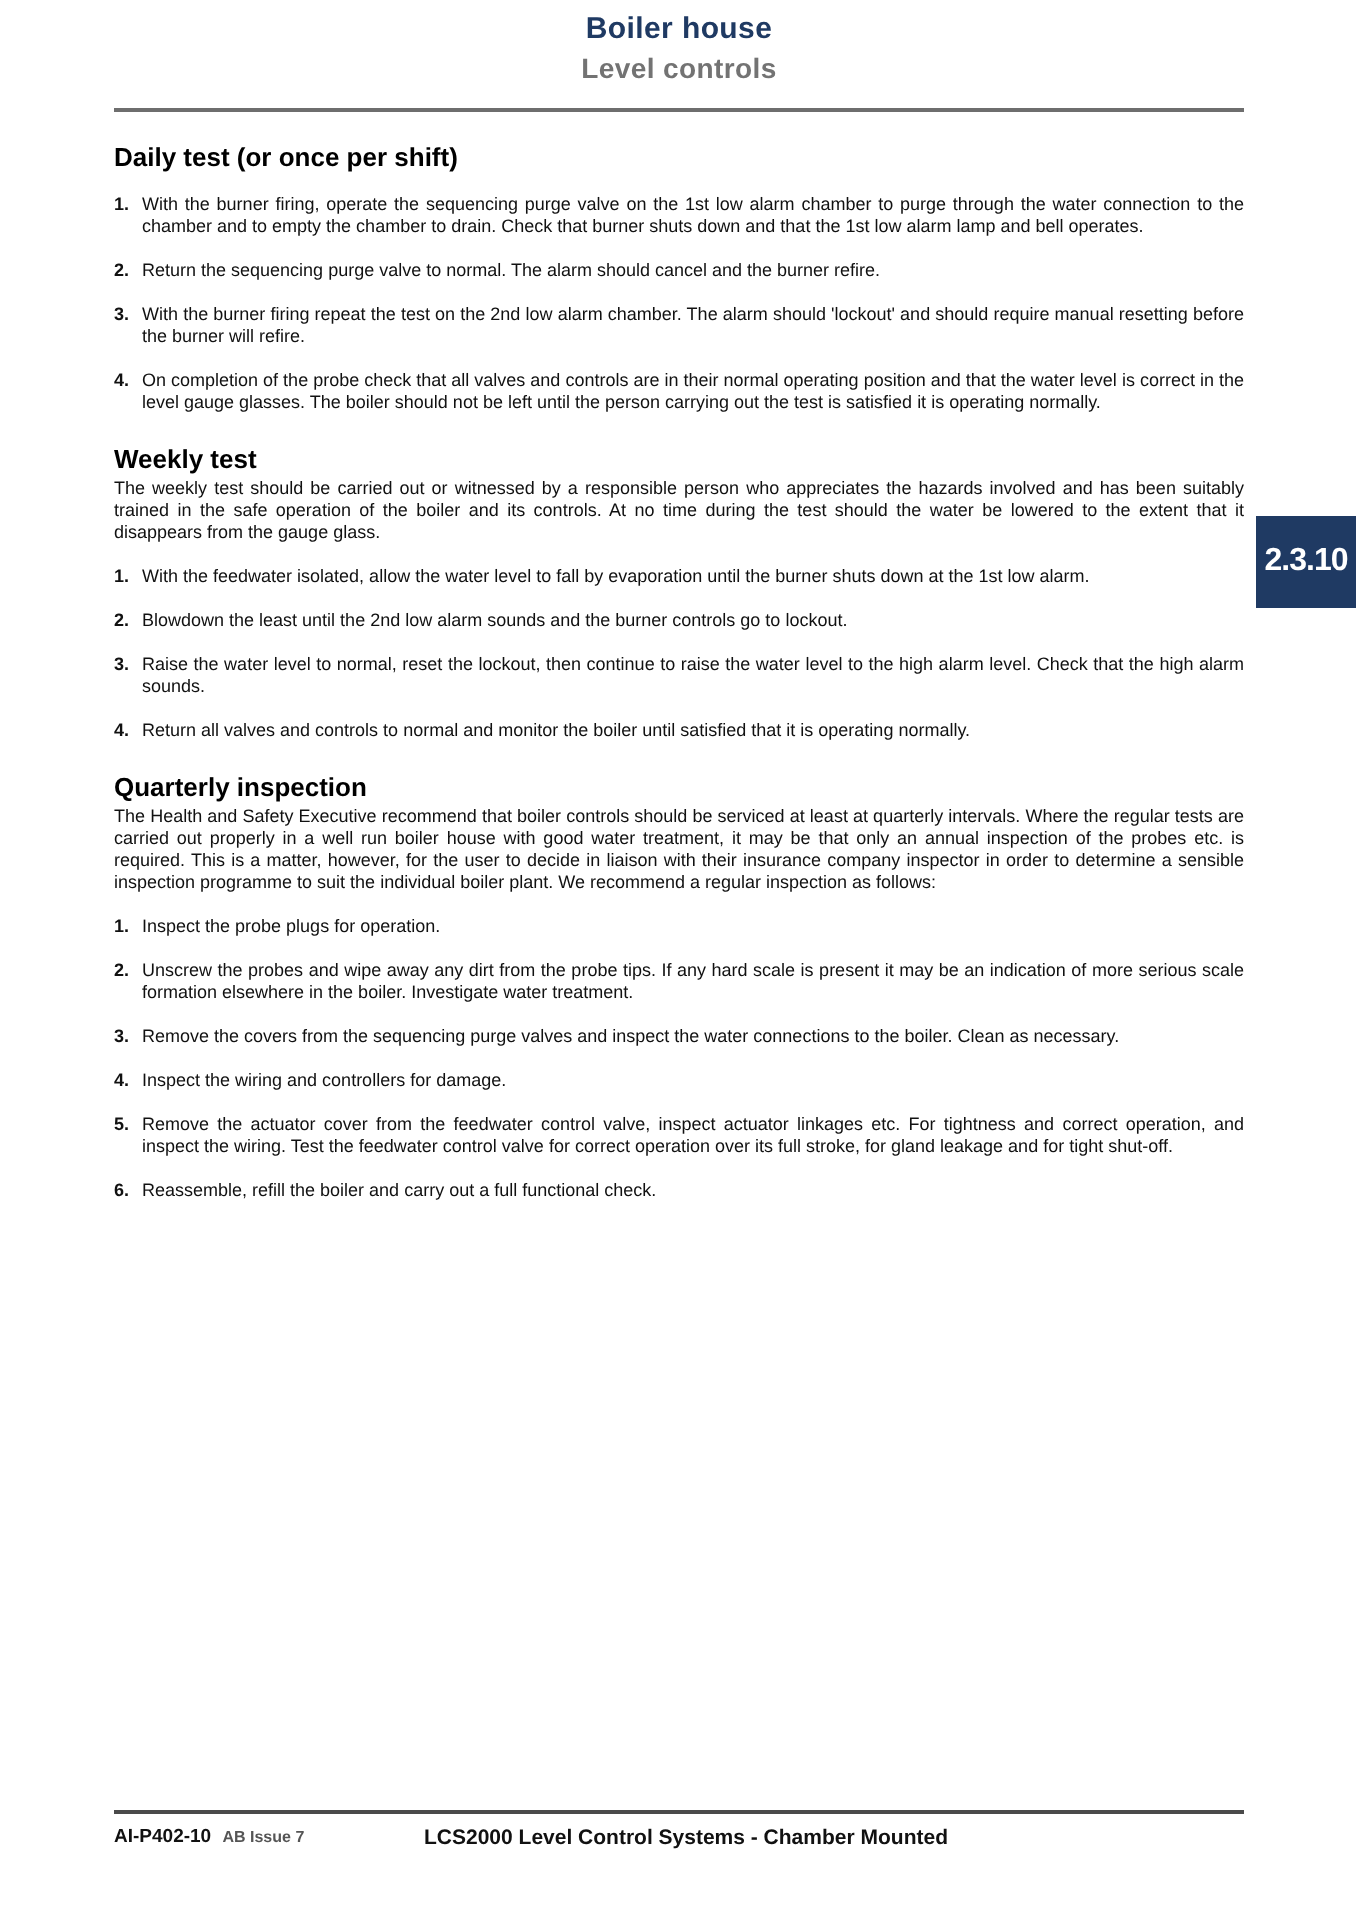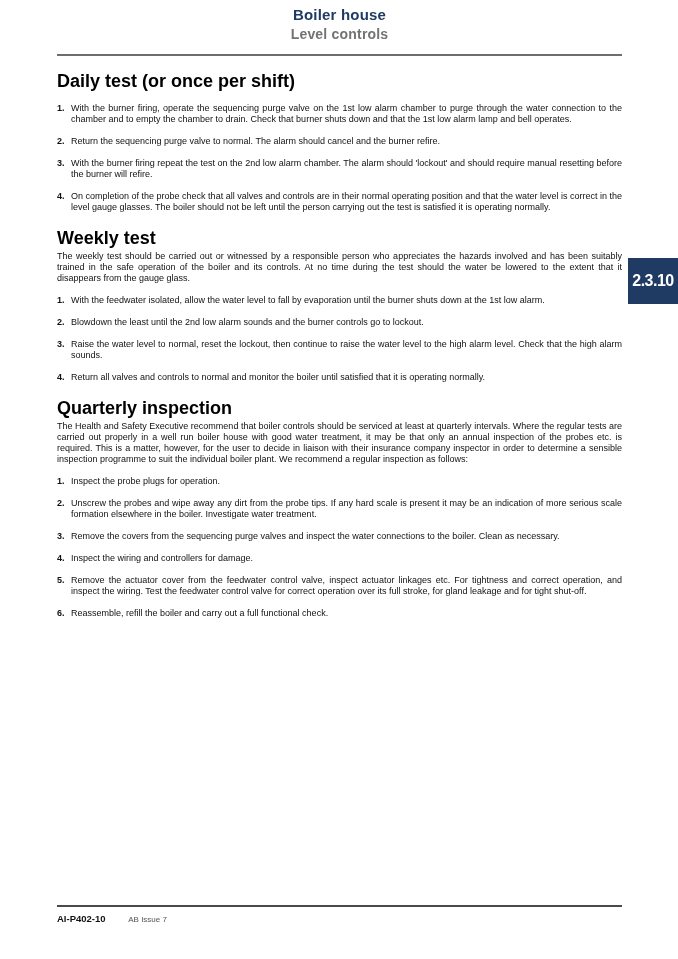--- a/index.html
+++ b/index.html
@@ -31,21 +31,21 @@
     color: #737373;
     letter-spacing: 0.2px;
   }
   .top-rule {
     border: none;
     border-top: 2px solid #6e6e6e;
     margin: 12px 0 0 0;
   }
   .section { margin: 0; }
   .section-heading {
-    font-size: 18px;
+    font-size: 13px;
     font-weight: bold;
     color: #000000;
     margin: 15px 0 2px 0;
   }
   .section:first-of-type .section-heading { margin-top: 13px; }
   .intro {
     font-size: 9px;
     line-height: 11px;
     text-align: justify;
     margin: 1px 0 0 0;
@@ -93,21 +93,21 @@
     margin: 0;
   }
   .footer-left {
     position: absolute;
     top: 913px;
     left: 57px;
     font-size: 9.5px;
     white-space: nowrap;
   }
   .footer-left .doc-ref { font-weight: bold; color: #111111; }
-  .footer-left .issue { font-size: 8px; color: #555555; margin-left: 20px; }
+  .footer-left .issue { font-size: 8px; color: #555555; margin-left: 3px; font-weight: bold; }
   .footer-title {
     position: absolute;
     top: 913px;
     left: 212px;
     font-size: 10.5px;
     font-weight: bold;
     color: #111111;
     white-space: nowrap;
   }
 </style>
@@ -200,14 +200,15 @@
 
   </div>
 
   <div class="section-tab">2.3.10</div>
 
   <hr class="footer-rule">
   <div class="footer-left">
     <span class="doc-ref">AI-P402-10</span>
     <span class="issue">AB Issue 7</span>
   </div>
+  <div class="footer-title">LCS2000 Level Control Systems - Chamber Mounted</div>
 
 </div>
 
 </body></html>

